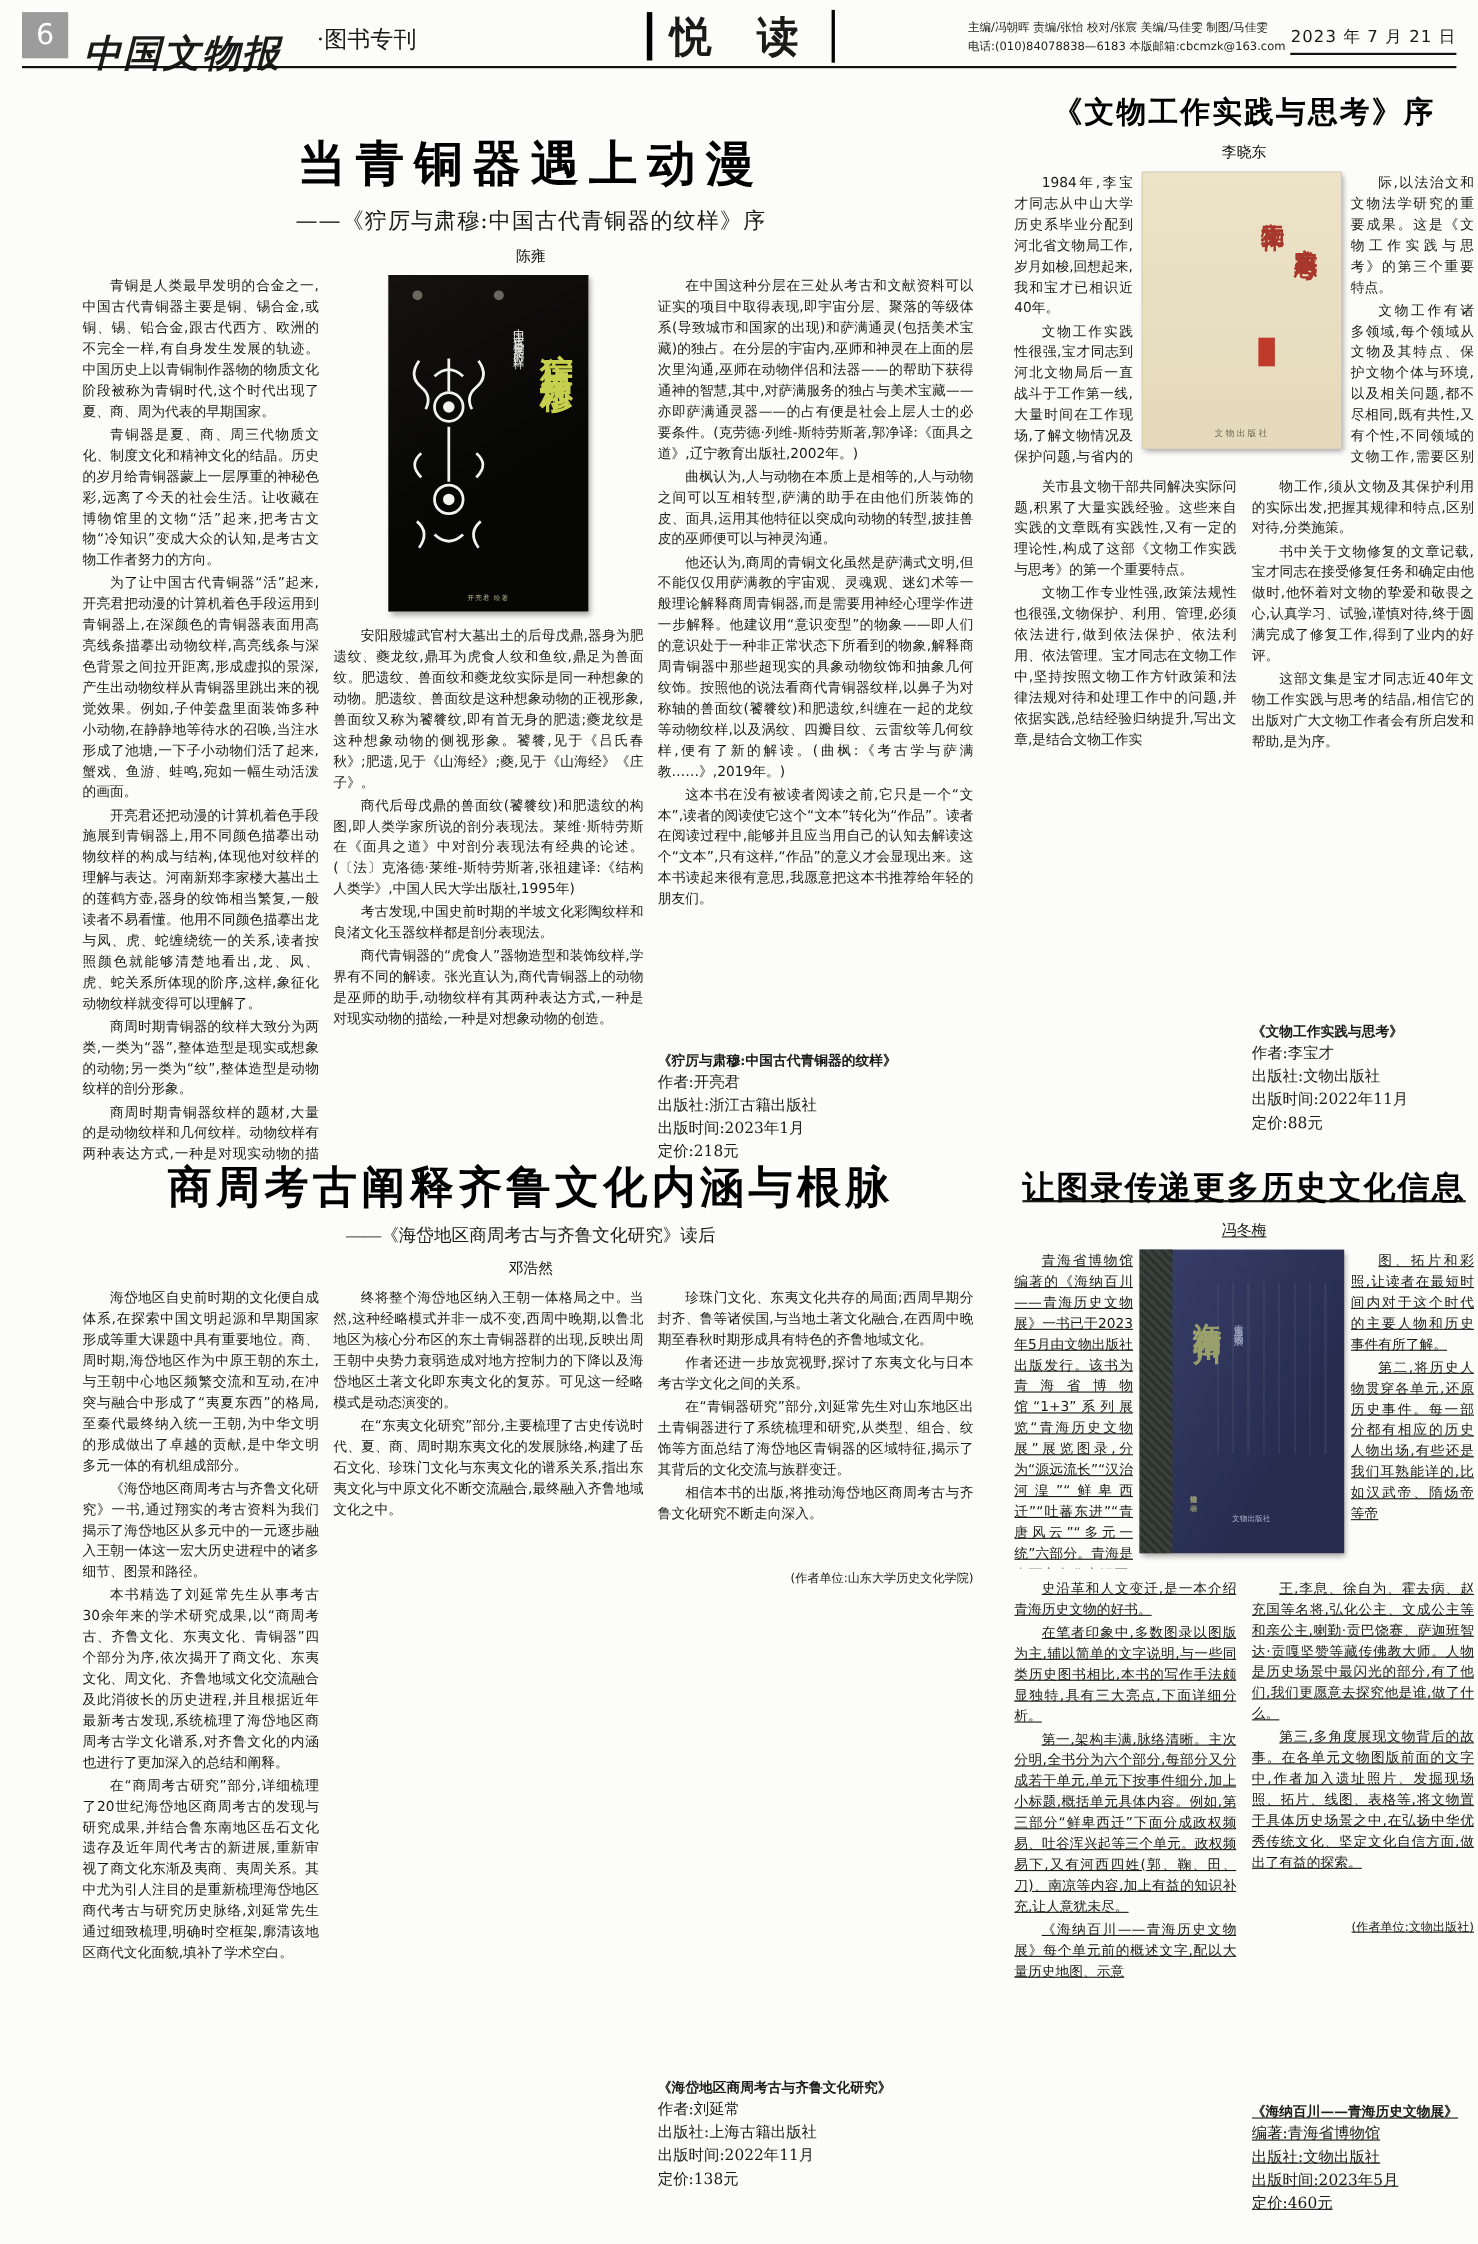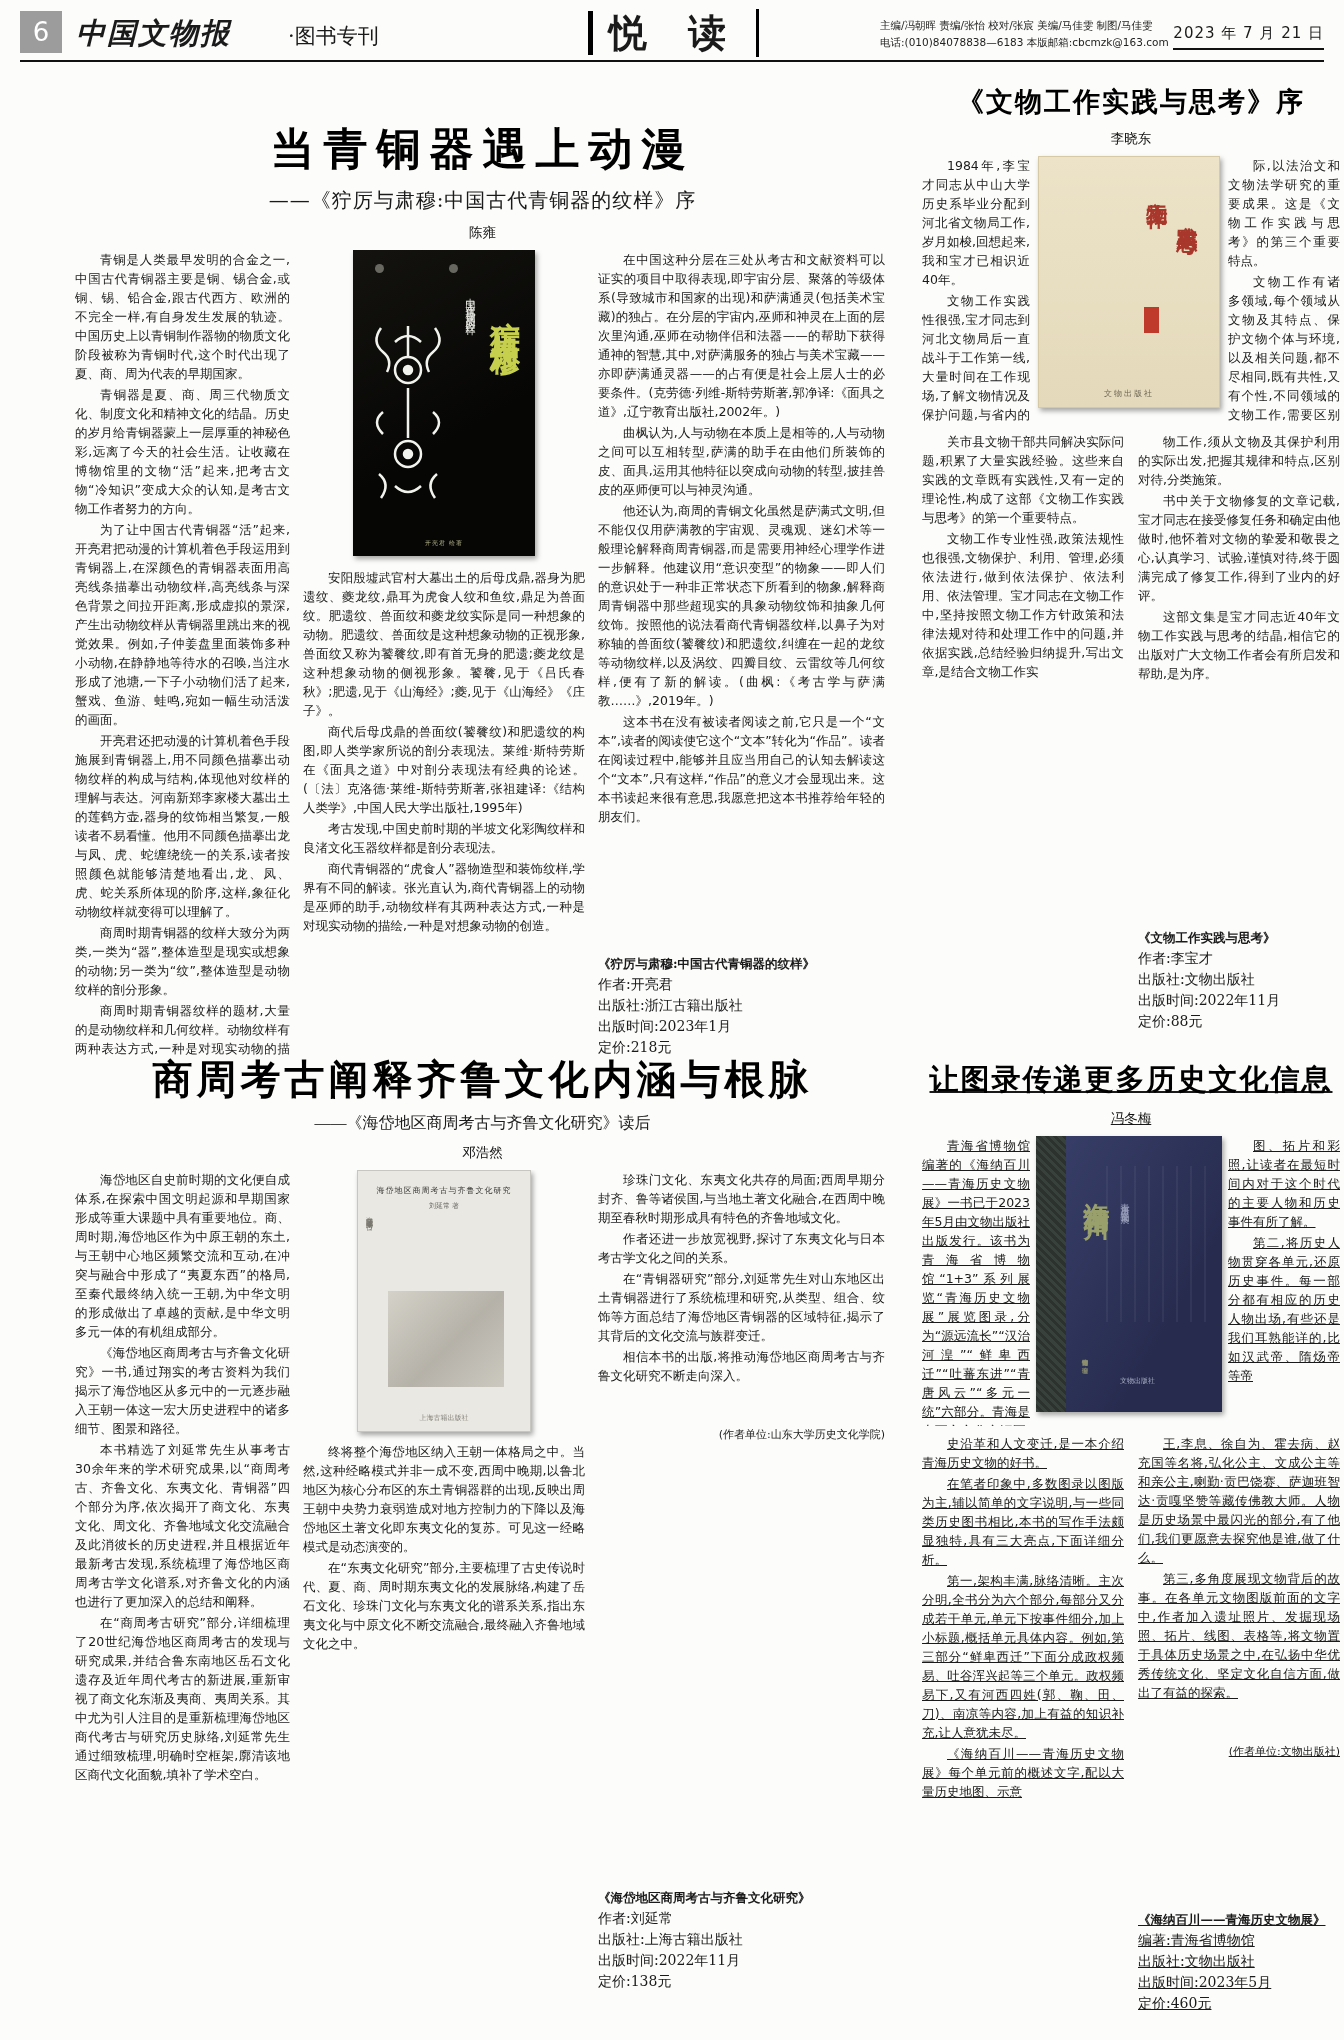--- a/index.html
+++ b/index.html
@@ -4,22 +4,22 @@
 <style>
   * { margin:0; padding:0; box-sizing:border-box; }
   html,body { background:#e8e8e8; }
   .page { position:relative; width:1344px; height:2040px; background:#fcfcfa;
           font-family:"DejaVu Sans","Liberation Sans",sans-serif; color:#1a1a1a; overflow:hidden; margin:0 auto;}
   
   .hdr { position:absolute; left:20px; top:8px; width:1304px; height:50px; }
   .hdr-rule { position:absolute; left:20px; top:60px; width:1304px; height:2px; background:#111; }
   .pagebox { position:absolute; left:0; top:3px; width:42px; height:42px; background:#9c9c9c;
              color:#fff; font-size:26px; display:flex; align-items:center; justify-content:center; }
-  .masthead { position:absolute; left:56px; top:6px; font-family:"DejaVu Serif","Liberation Serif",serif;
-              font-weight:bold; font-style:italic; font-size:29px; letter-spacing:2px; }
+  .masthead { position:absolute; left:56px; top:18px; font-family:"DejaVu Serif","Liberation Serif",serif;
+              font-weight:bold; font-style:italic; font-size:34px; letter-spacing:2px; }
   .supp { position:absolute; left:268px; top:14px; font-size:21px; font-family:"DejaVu Serif",serif; }
   .secwrap { position:absolute; left:568px; top:0; display:flex; align-items:center; height:50px; }
   .bar-l { width:5px; height:44px; background:#000; margin-right:16px; }
   .bar-r { width:3px; height:48px; background:#000; margin-left:16px; }
   .sectitle { font-size:38px; font-weight:900; letter-spacing:14px;
               font-family:"DejaVu Serif","Liberation Serif",serif; }
   .staffblk { position:absolute; left:860px; top:9px; width:300px; font-size:10.5px; line-height:17px; color:#222; }
   .dateblk { position:absolute; right:0; top:16px; font-size:15px; letter-spacing:1px;
              border-bottom:2px solid #111; padding-bottom:5px; }
   
@@ -210,27 +210,20 @@
     <div class="a3-sub">——《海岱地区商周考古与齐鲁文化研究》读后</div>
     <div class="byline">邓浩然</div>
     <div class="cols" style="gap:13px; height:822px;">
       <div class="col" style="width:215px;">
           <p class="para">海岱地区自史前时期的文化便自成体系,在探索中国文明起源和早期国家形成等重大课题中具有重要地位。商、周时期,海岱地区作为中原王朝的东土,与王朝中心地区频繁交流和互动,在冲突与融合中形成了“夷夏东西”的格局,至秦代最终纳入统一王朝,为中华文明的形成做出了卓越的贡献,是中华文明多元一体的有机组成部分。</p>
           <p class="para">《海岱地区商周考古与齐鲁文化研究》一书,通过翔实的考古资料为我们揭示了海岱地区从多元中的一元逐步融入王朝一体这一宏大历史进程中的诸多细节、图景和路径。</p>
           <p class="para">本书精选了刘延常先生从事考古30余年来的学术研究成果,以“商周考古、齐鲁文化、东夷文化、青铜器”四个部分为序,依次揭开了商文化、东夷文化、周文化、齐鲁地域文化交流融合及此消彼长的历史进程,并且根据近年最新考古发现,系统梳理了海岱地区商周考古学文化谱系,对齐鲁文化的内涵也进行了更加深入的总结和阐释。</p>
           <p class="para">在“商周考古研究”部分,详细梳理了20世纪海岱地区商周考古的发现与研究成果,并结合鲁东南地区岳石文化遗存及近年周代考古的新进展,重新审视了商文化东渐及夷商、夷周关系。其中尤为引人注目的是重新梳理海岱地区商代考古与研究历史脉络,刘延常先生通过细致梳理,明确时空框架,廓清该地区商代文化面貌,填补了学术空白。</p>
         </div>
       <div class="col" style="width:282px;">
-        <div class="cover cv3">
-          <div class="cv3-top">海岱地区商周考古与齐鲁文化研究</div>
-          <div class="cv3-auth">刘延常 著</div>
-          <div class="cv3-spine vert">海岱地区商周考古</div>
-          <div class="cv3-img"></div>
-          <div class="cv3-foot">上海古籍出版社</div>
-        </div>
         <div>
             <p class="para">终将整个海岱地区纳入王朝一体格局之中。当然,这种经略模式并非一成不变,西周中晚期,以鲁北地区为核心分布区的东土青铜器群的出现,反映出周王朝中央势力衰弱造成对地方控制力的下降以及海岱地区土著文化即东夷文化的复苏。可见这一经略模式是动态演变的。</p>
             <p class="para">在“东夷文化研究”部分,主要梳理了古史传说时代、夏、商、周时期东夷文化的发展脉络,构建了岳石文化、珍珠门文化与东夷文化的谱系关系,指出东夷文化与中原文化不断交流融合,最终融入齐鲁地域文化之中。</p>
           </div>
       </div>
       <div class="col colflex" style="width:287px;">
         <div>
             <p class="para">珍珠门文化、东夷文化共存的局面;西周早期分封齐、鲁等诸侯国,与当地土著文化融合,在西周中晚期至春秋时期形成具有特色的齐鲁地域文化。</p>
             <p class="para">作者还进一步放宽视野,探讨了东夷文化与日本考古学文化之间的关系。</p>
             <p class="para">在“青铜器研究”部分,刘延常先生对山东地区出土青铜器进行了系统梳理和研究,从类型、组合、纹饰等方面总结了海岱地区青铜器的区域特征,揭示了其背后的文化交流与族群变迁。</p>

